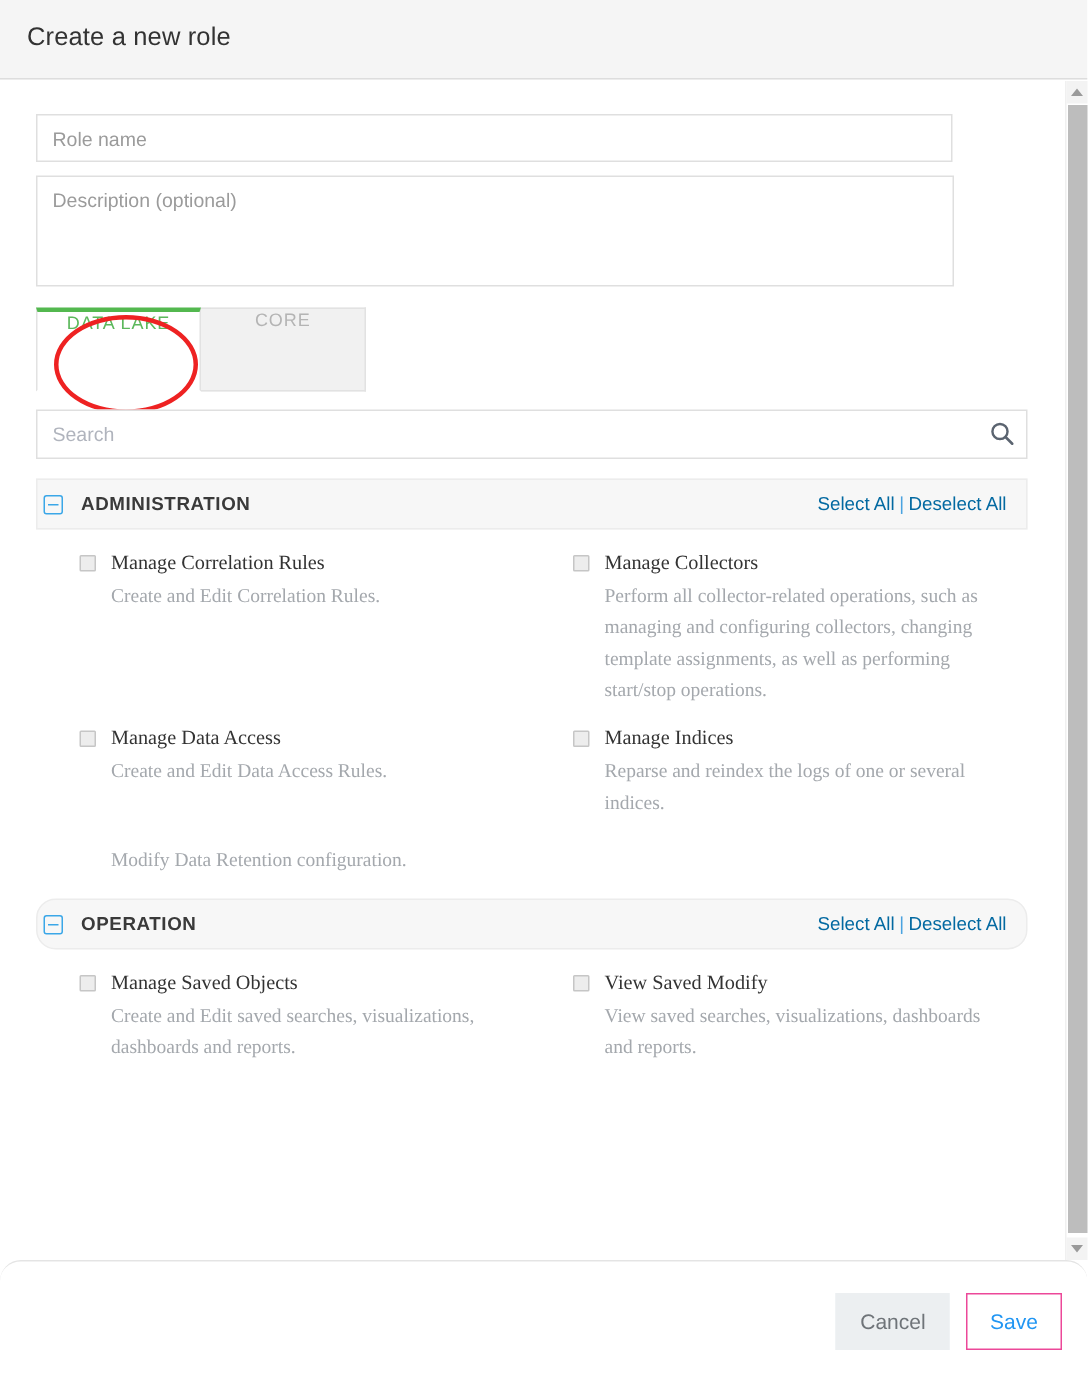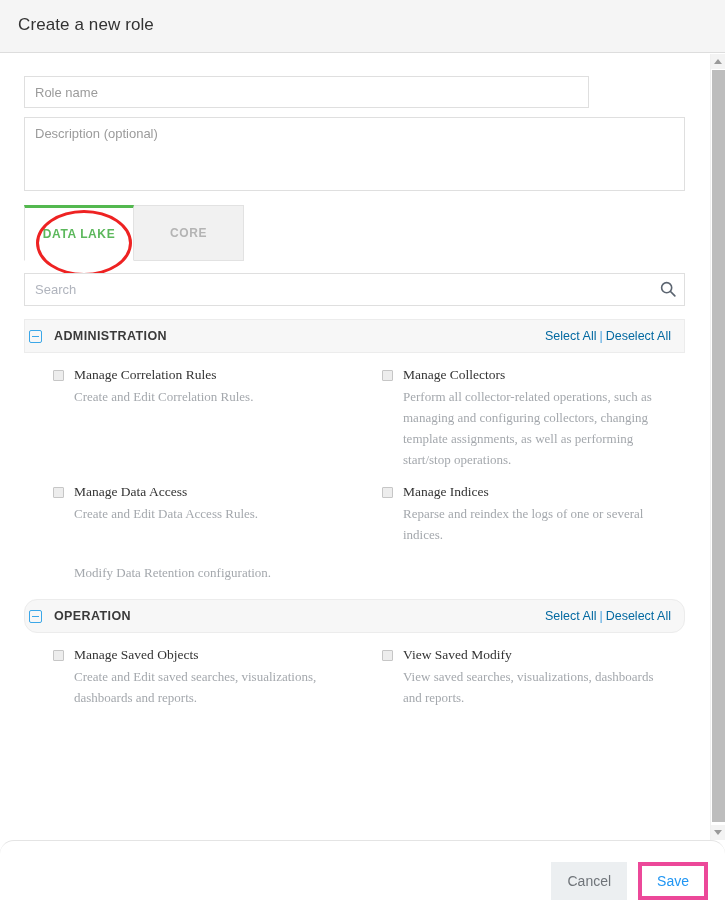--- a/index.html
+++ b/index.html
@@ -41,34 +41,34 @@
     overflow: hidden;
   }
   .body-inner {
     position: relative;
     padding: 22px 25px 0 24px;
   }
 
   
   .text-input {
     display: block;
-    width: 565px;
+    width: 611px;
     height: 32px;
     border: 1px solid #dfdfdf;
     background: #ffffff;
     font-family: "Liberation Sans", sans-serif;
     font-size: 13px;
     color: #444444;
     padding: 0 10px;
     outline: none;
   }
   .text-input::placeholder { color: #9b9b9b; }
   .textarea-input {
     display: block;
-    width: 661px;
+    width: 612px;
     height: 74px;
     margin-top: 9px;
     border: 1px solid #dfdfdf;
     background: #ffffff;
     font-family: "Liberation Sans", sans-serif;
     font-size: 13px;
     color: #ec4899;
     padding: 8px 10px;
     outline: none;
     resize: none;
@@ -79,24 +79,23 @@
   .tab-bar {
     position: relative;
     margin-top: 14px;
     display: flex;
     height: 56px;
   }
   .tab {
     width: 110px;
     height: 56px;
     display: flex;
-    align-items: center;
     justify-content: center;
     font-size: 12px;
-    font-weight: bold;
+    font-weight: normal;
     letter-spacing: 0.6px;
     border: 1px solid #e2e2e2;
     cursor: pointer;
     user-select: none;
   }
   .tab.active {
     background: #ffffff;
     color: #5cb85c;
     border-top: 3px solid #53b84f;
     border-bottom: 1px solid #ffffff;
@@ -245,21 +244,21 @@
     background: #ffffff;
   }
   .btn-cancel {
     background: #eceff1;
     border: 1px solid #eceff1;
     color: #6f7479;
     margin-right: 11px;
   }
   .btn-save {
     background: #ffffff;
-    border: 4px solid #ec4899;
+    border: 1px solid #ec4899;
     color: #2196f3;
   }
 
   
   .scrollbar {
     position: absolute;
     top: 54px; right: 0;
     width: 15px; height: 786px;
     background: #ffffff;
     border-left: 1px solid #f0f0f0;

